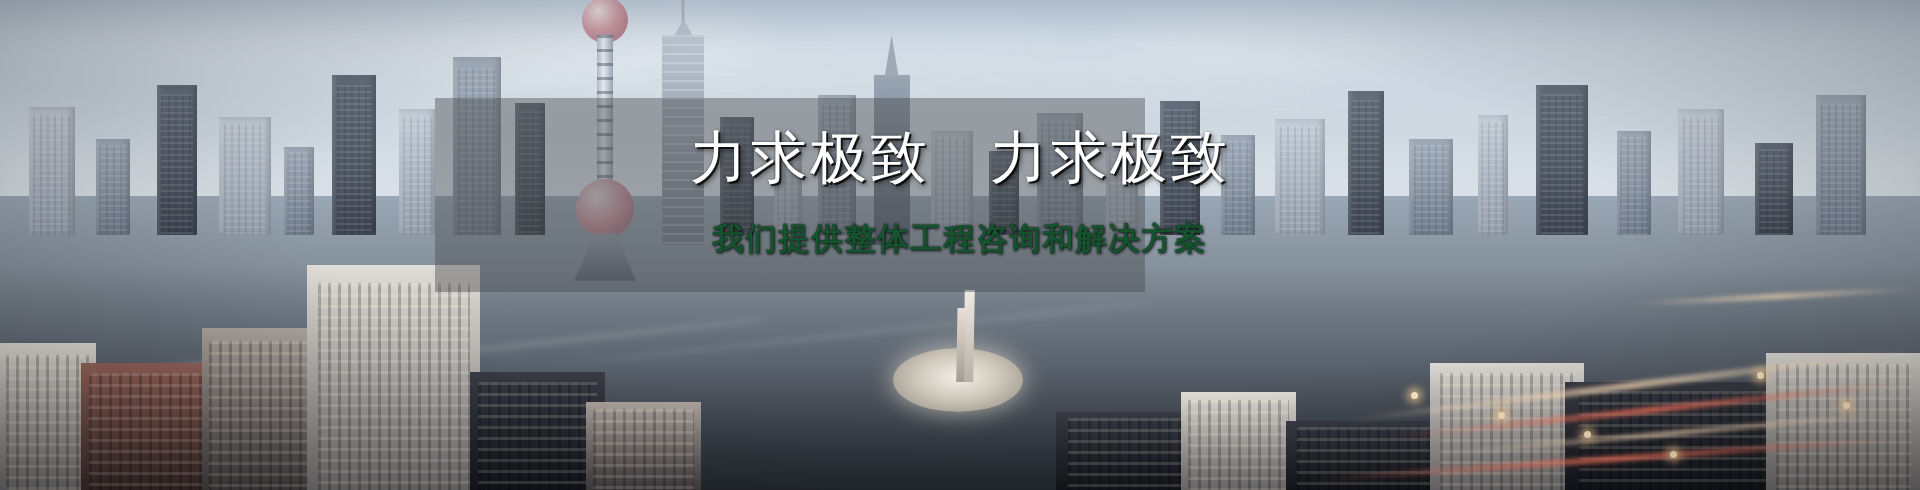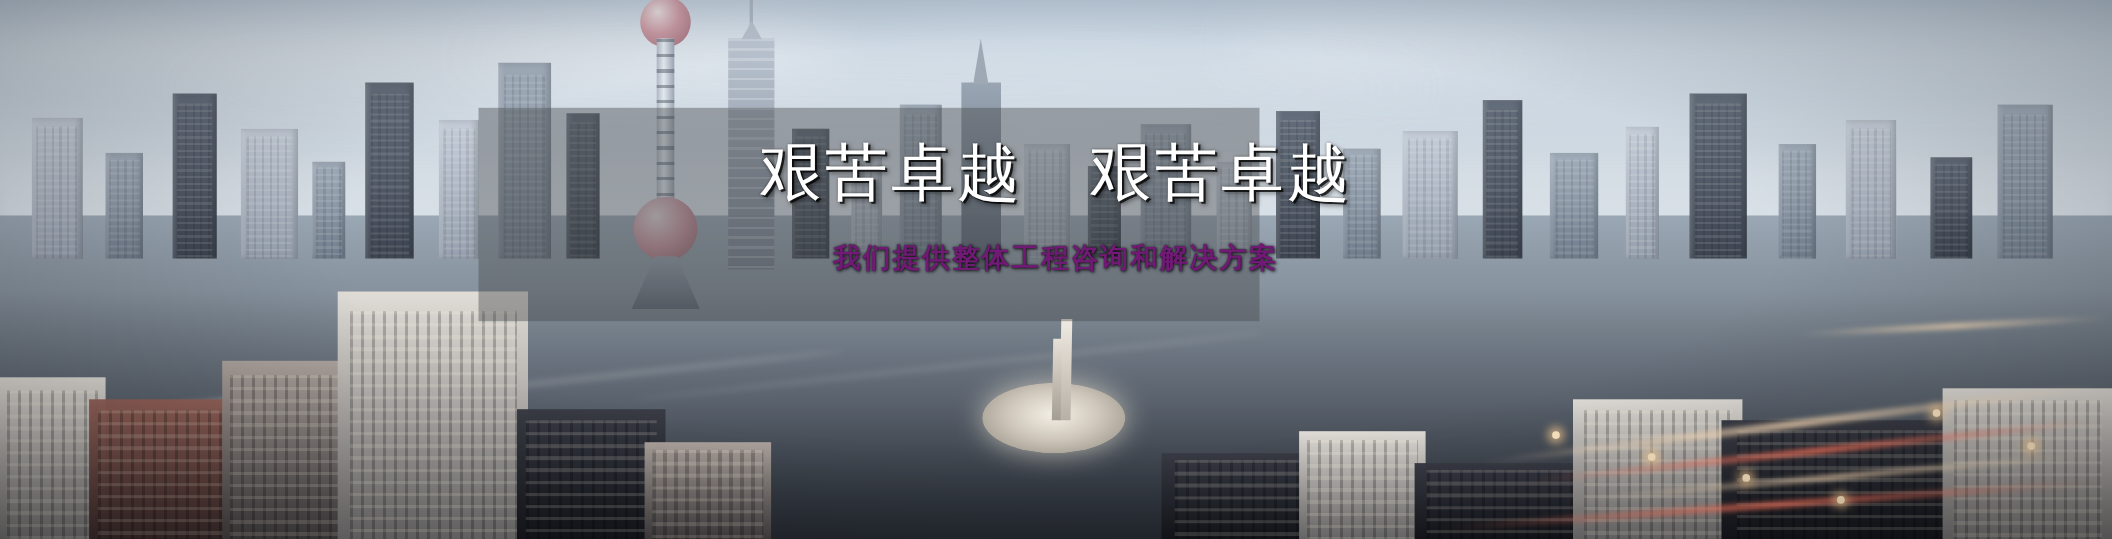--- a/index.html
+++ b/index.html
@@ -213,23 +213,23 @@
       3px 3px 5px rgba(0,0,0,.55),
       0 0 2px rgba(0,0,0,.5);
   }
   .subtitle-cn {
     position: absolute;
     left: 0; right: 0;
     top: 218px;
     text-align: center;
     font-family: "Liberation Sans", "DejaVu Sans", sans-serif;
     font-weight: 700;
-    font-size: 25px;
+    font-size: 31px;
     letter-spacing: 2px;
-    color: #701a75;
+    color: #14532d;
     text-shadow: 1px 1px 3px rgba(0,0,0,.8), 0 0 2px rgba(0,0,0,.6);
   }
   .subtitle-en {
     position: absolute;
     left: 0; right: 0;
     top: 256px;
     text-align: center;
     font-family: "Liberation Sans", "DejaVu Sans", sans-serif;
     font-weight: 400;
     font-size: 17px;
@@ -338,18 +338,18 @@
   <div class="lamp" style="left:78.0%; top:84%;"></div>
   <div class="lamp" style="left:82.5%; top:88%;"></div>
   <div class="lamp" style="left:87.0%; top:92%;"></div>
   <div class="lamp" style="left:91.5%; top:76%;"></div>
   <div class="lamp" style="left:96.0%; top:82%;"></div>
 
   <div class="vignette"></div>
 
   <div class="overlay-panel"></div>
 
-  <div class="headline">艰苦卓越　艰苦卓越</div>
+  <div class="headline">力求极致　力求极致</div>
 
   <div class="subtitle-cn">我们提供整体工程咨询和解决方案</div>
 
 
 </div>
 
 </body></html>

